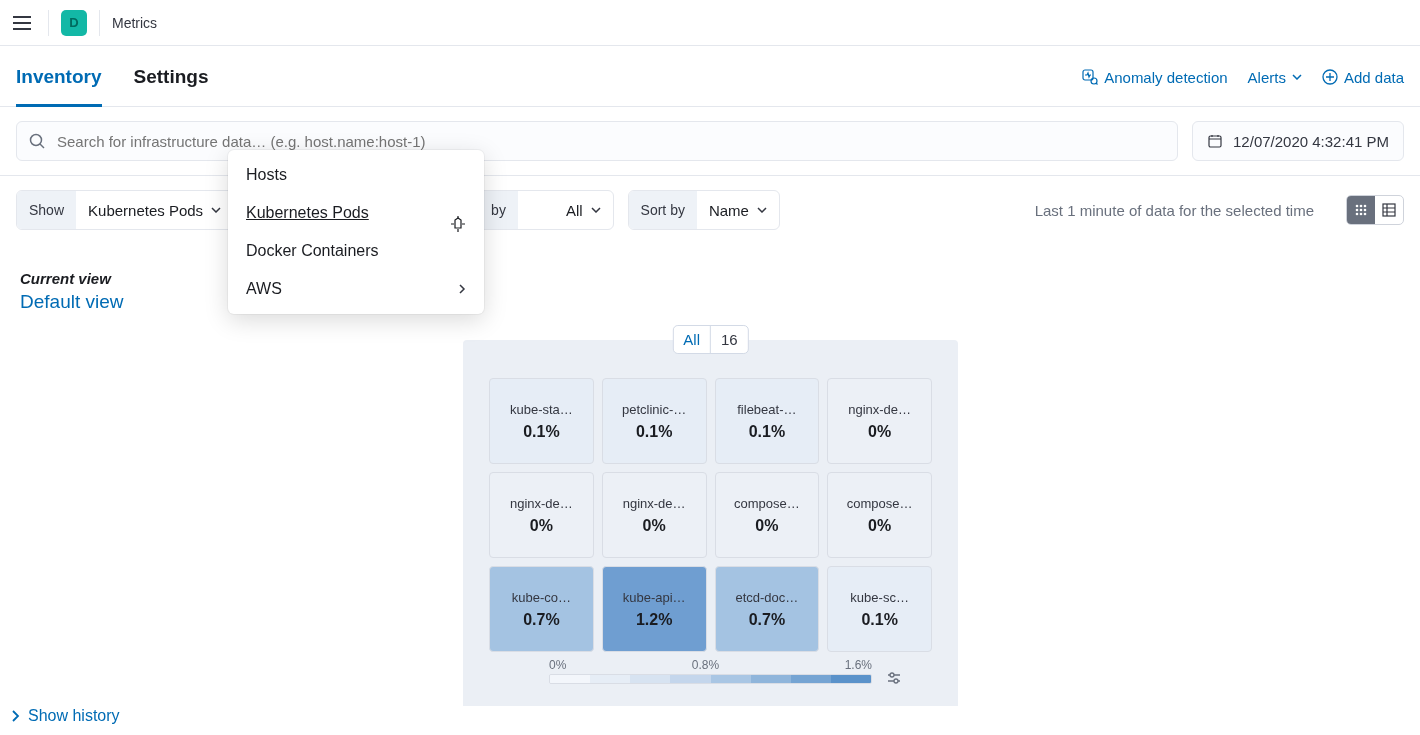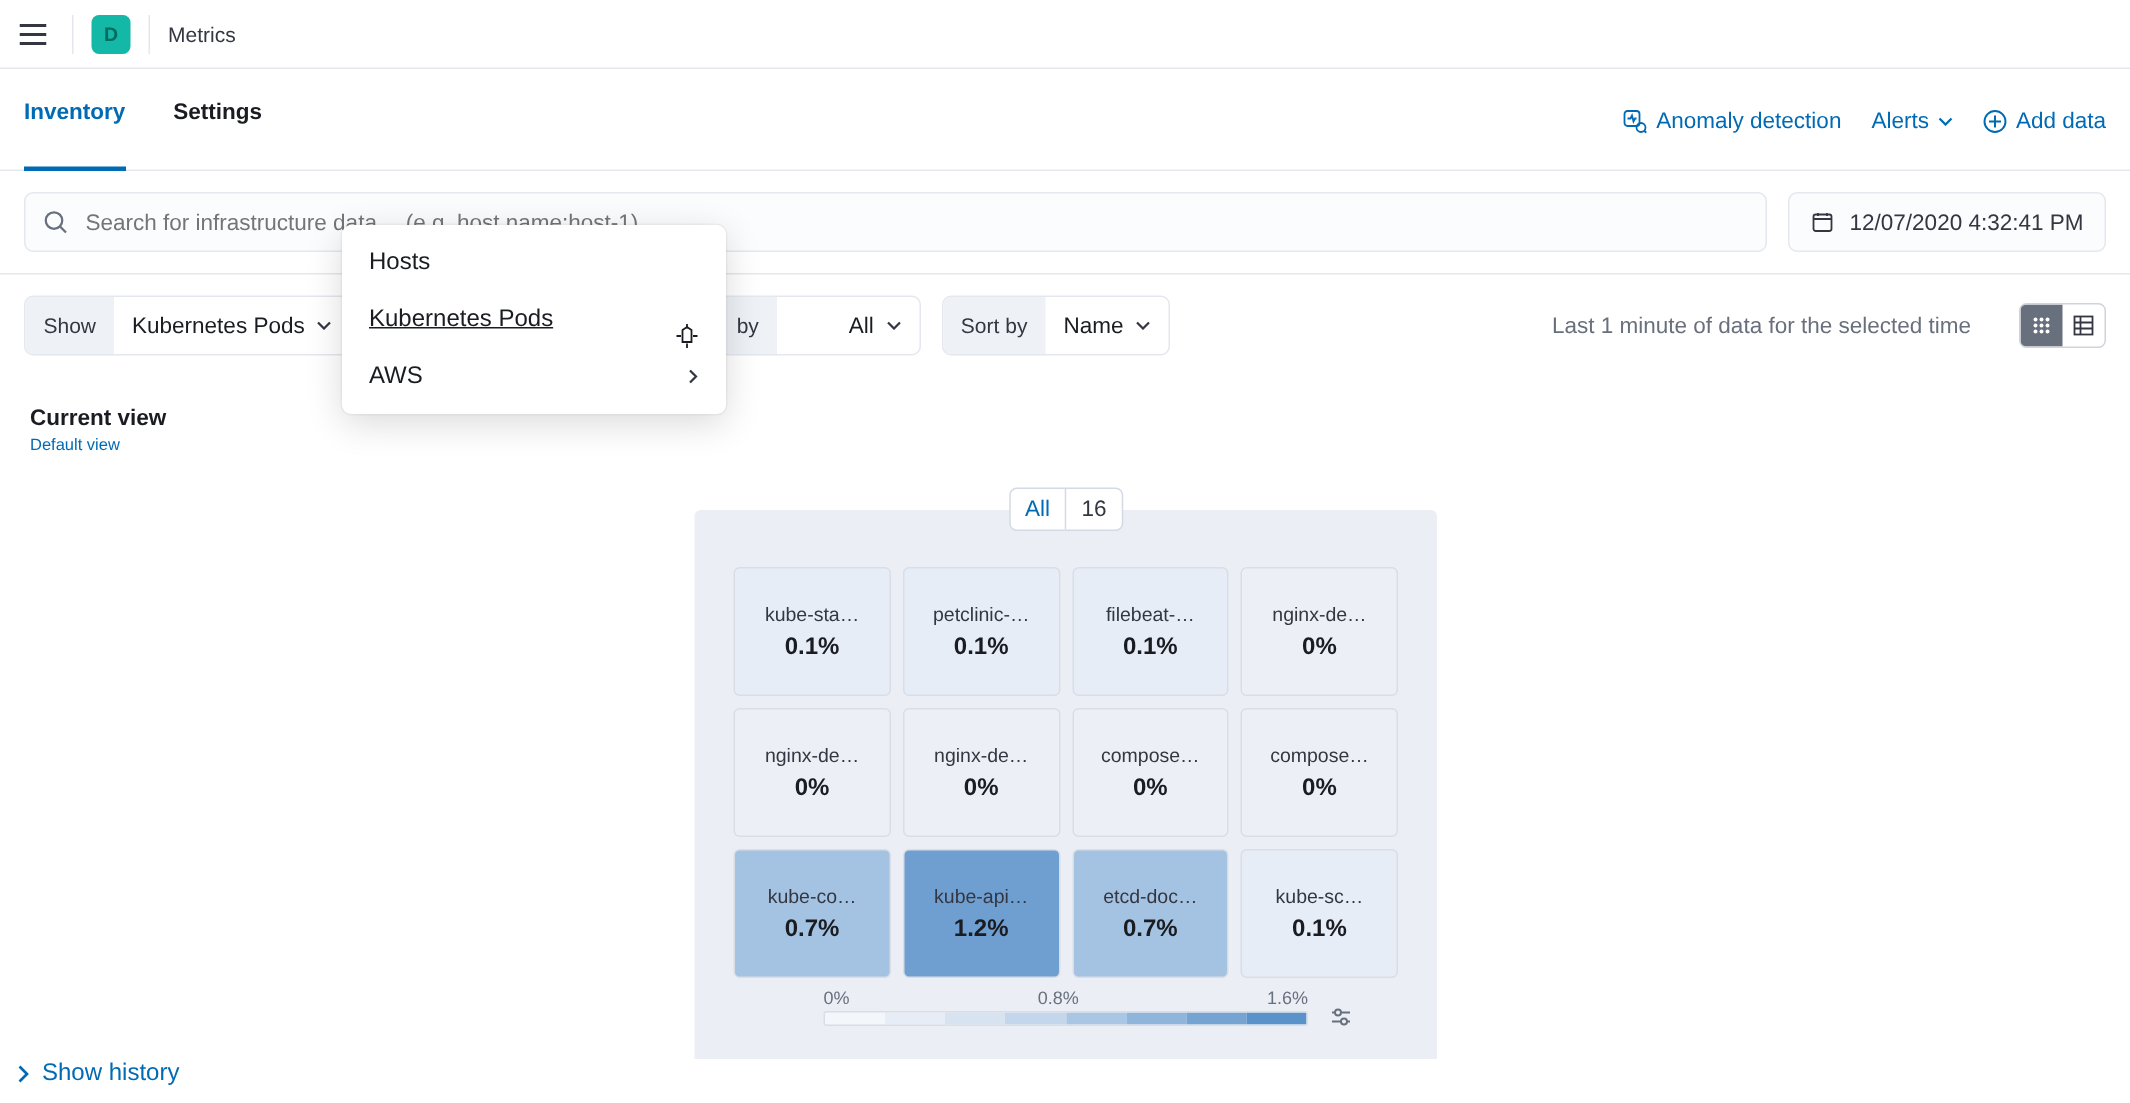--- a/index.html
+++ b/index.html
@@ -9,21 +9,21 @@
   
   .topbar { height:46px; border-bottom:1px solid #e4e7ed; display:flex; align-items:center; padding:0 8px; gap:12px; }
   .hamburger { width:28px; height:28px; display:flex; align-items:center; justify-content:center; color:#343741; cursor:pointer; }
   .logo-badge { width:26px; height:26px; background:#13b8a6; border-radius:5px; display:flex; align-items:center; justify-content:center; color:#006b5f; font-weight:700; font-size:13px; }
   .topbar-divider { width:1px; height:26px; background:#e4e7ed; }
   .breadcrumb { font-size:14px; color:#343741; }
 
   
   .tabrow { display:flex; align-items:center; justify-content:space-between; padding:20px 16px 0 16px; border-bottom:1px solid #e4e7ed; }
   .tabs { display:flex; gap:32px; }
-  .tab { font-size:15px; font-weight:600; color:#1a1c21; padding-bottom:30px; cursor:pointer; position:relative; }
+  .tab { font-size:19px; font-weight:600; color:#1a1c21; padding-bottom:18px; cursor:pointer; position:relative; }
   .tab.active { color:#006bb4; }
   .tab.active::after { content:''; position:absolute; left:0; right:0; bottom:-1px; height:3px; background:#006bb4; }
   .tabactions { display:flex; align-items:center; gap:20px; color:#006bb4; font-size:15px; padding-bottom:18px; }
   .link-btn { display:flex; align-items:center; gap:6px; cursor:pointer; }
 
   
   .searchrow { display:flex; align-items:center; gap:14px; padding:14px 16px; border-bottom:1px solid #e4e7ed; }
   .searchbox { flex:1; height:40px; background:#fbfcfe; border:1px solid #e4e7ed; border-radius:6px; display:flex; align-items:center; padding:0 12px; gap:10px; color:#69707d; font-size:15px; position:relative; z-index:1; }
   .timebox { height:40px; background:#fbfcfe; border:1px solid #e4e7ed; border-radius:6px; display:flex; align-items:center; padding:0 14px; gap:10px; font-size:15px; color:#343741; }
   .refreshbtn { height:40px; border:1px solid #006bb4; border-radius:6px; color:#006bb4; display:flex; align-items:center; padding:0 18px; gap:8px; font-size:15px; font-weight:500; cursor:pointer; background:#fff; }
@@ -40,22 +40,22 @@
   .viewbtn.active { background:#69707d; color:#fff; }
 
   
   .popover { position:absolute; left:228px; top:150px; width:256px; background:#fff; border-radius:6px; box-shadow:0 6px 24px rgba(0,0,0,.15), 0 0 0 1px rgba(0,0,0,.04); z-index:50; padding:6px 0; }
   .popitem { padding:10px 18px; font-size:16px; color:#1a1c21; cursor:pointer; display:flex; align-items:center; justify-content:space-between; }
   .popitem.selected span:first-child { text-decoration:underline; }
   .cursor-icon { position:absolute; left:450px; top:215px; z-index:60; pointer-events:none; color:#1a1c21; }
 
   
   .currentview { position:absolute; left:20px; top:270px; z-index:30; }
-  .cv-label { font-weight:700; font-size:15px; }
-  .cv-link { color:#006bb4; font-size:11px; cursor:pointer; margin-top:4px; }
+  .cv-label { font-weight:700; font-size:15px;font-style:italic; }
+  .cv-link { color:#006bb4; font-size:19px; cursor:pointer; margin-top:4px; }
 
   
   .mainpanel { position:absolute; left:463px; top:340px; width:495px; background:#ebeff5; padding:38px 26px 22px 26px; border-radius:4px 4px 0 0; }
   .allpill { position:absolute; left:50%; top:-15px; transform:translateX(-50%); display:flex; border:1px solid #d3dae6; border-radius:5px; background:#fff; font-size:15px; overflow:hidden; }
   .allpill .seg { padding:5px 10px; }
   .allpill .seg.first { color:#006bb4; border-right:1px solid #d3dae6; }
   .allpill .seg.second { color:#343741; }
 
   .grid { display:grid; grid-template-columns:repeat(4, 1fr); gap:8px; }
   .tile { height:86px; border:1px solid #d9dde5; border-radius:4px; display:flex; flex-direction:column; align-items:center; justify-content:center; font-size:13px; color:#1a1c21; padding:4px; }
@@ -197,20 +197,23 @@
 </div>
 
 <div class="popover">
   <div class="popitem">
       <span>Hosts</span>
     </div>
   <div class="popitem selected">
       <span>Kubernetes Pods</span>
     </div>
   <div class="popitem">
+      <span>Docker Containers</span>
+    </div>
+  <div class="popitem">
     <span>AWS</span>
     <svg width="8" height="12" viewBox="0 0 8 12">
         <path d="M2 2l4 4-4 4" fill="none" stroke="#343741" stroke-width="1.5"></path>
       </svg>
   </div>
 </div>
 <svg class="cursor-icon" width="16" height="18" viewBox="0 0 16 18">
     <path d="M8 1v3M8 14v3M1 9h3M12 9h3" stroke="currentColor" stroke-width="1.2"></path>
     <path d="M5 5v8h6V5l-3-2z" fill="none" stroke="currentColor" stroke-width="1.2"></path>
   </svg>

